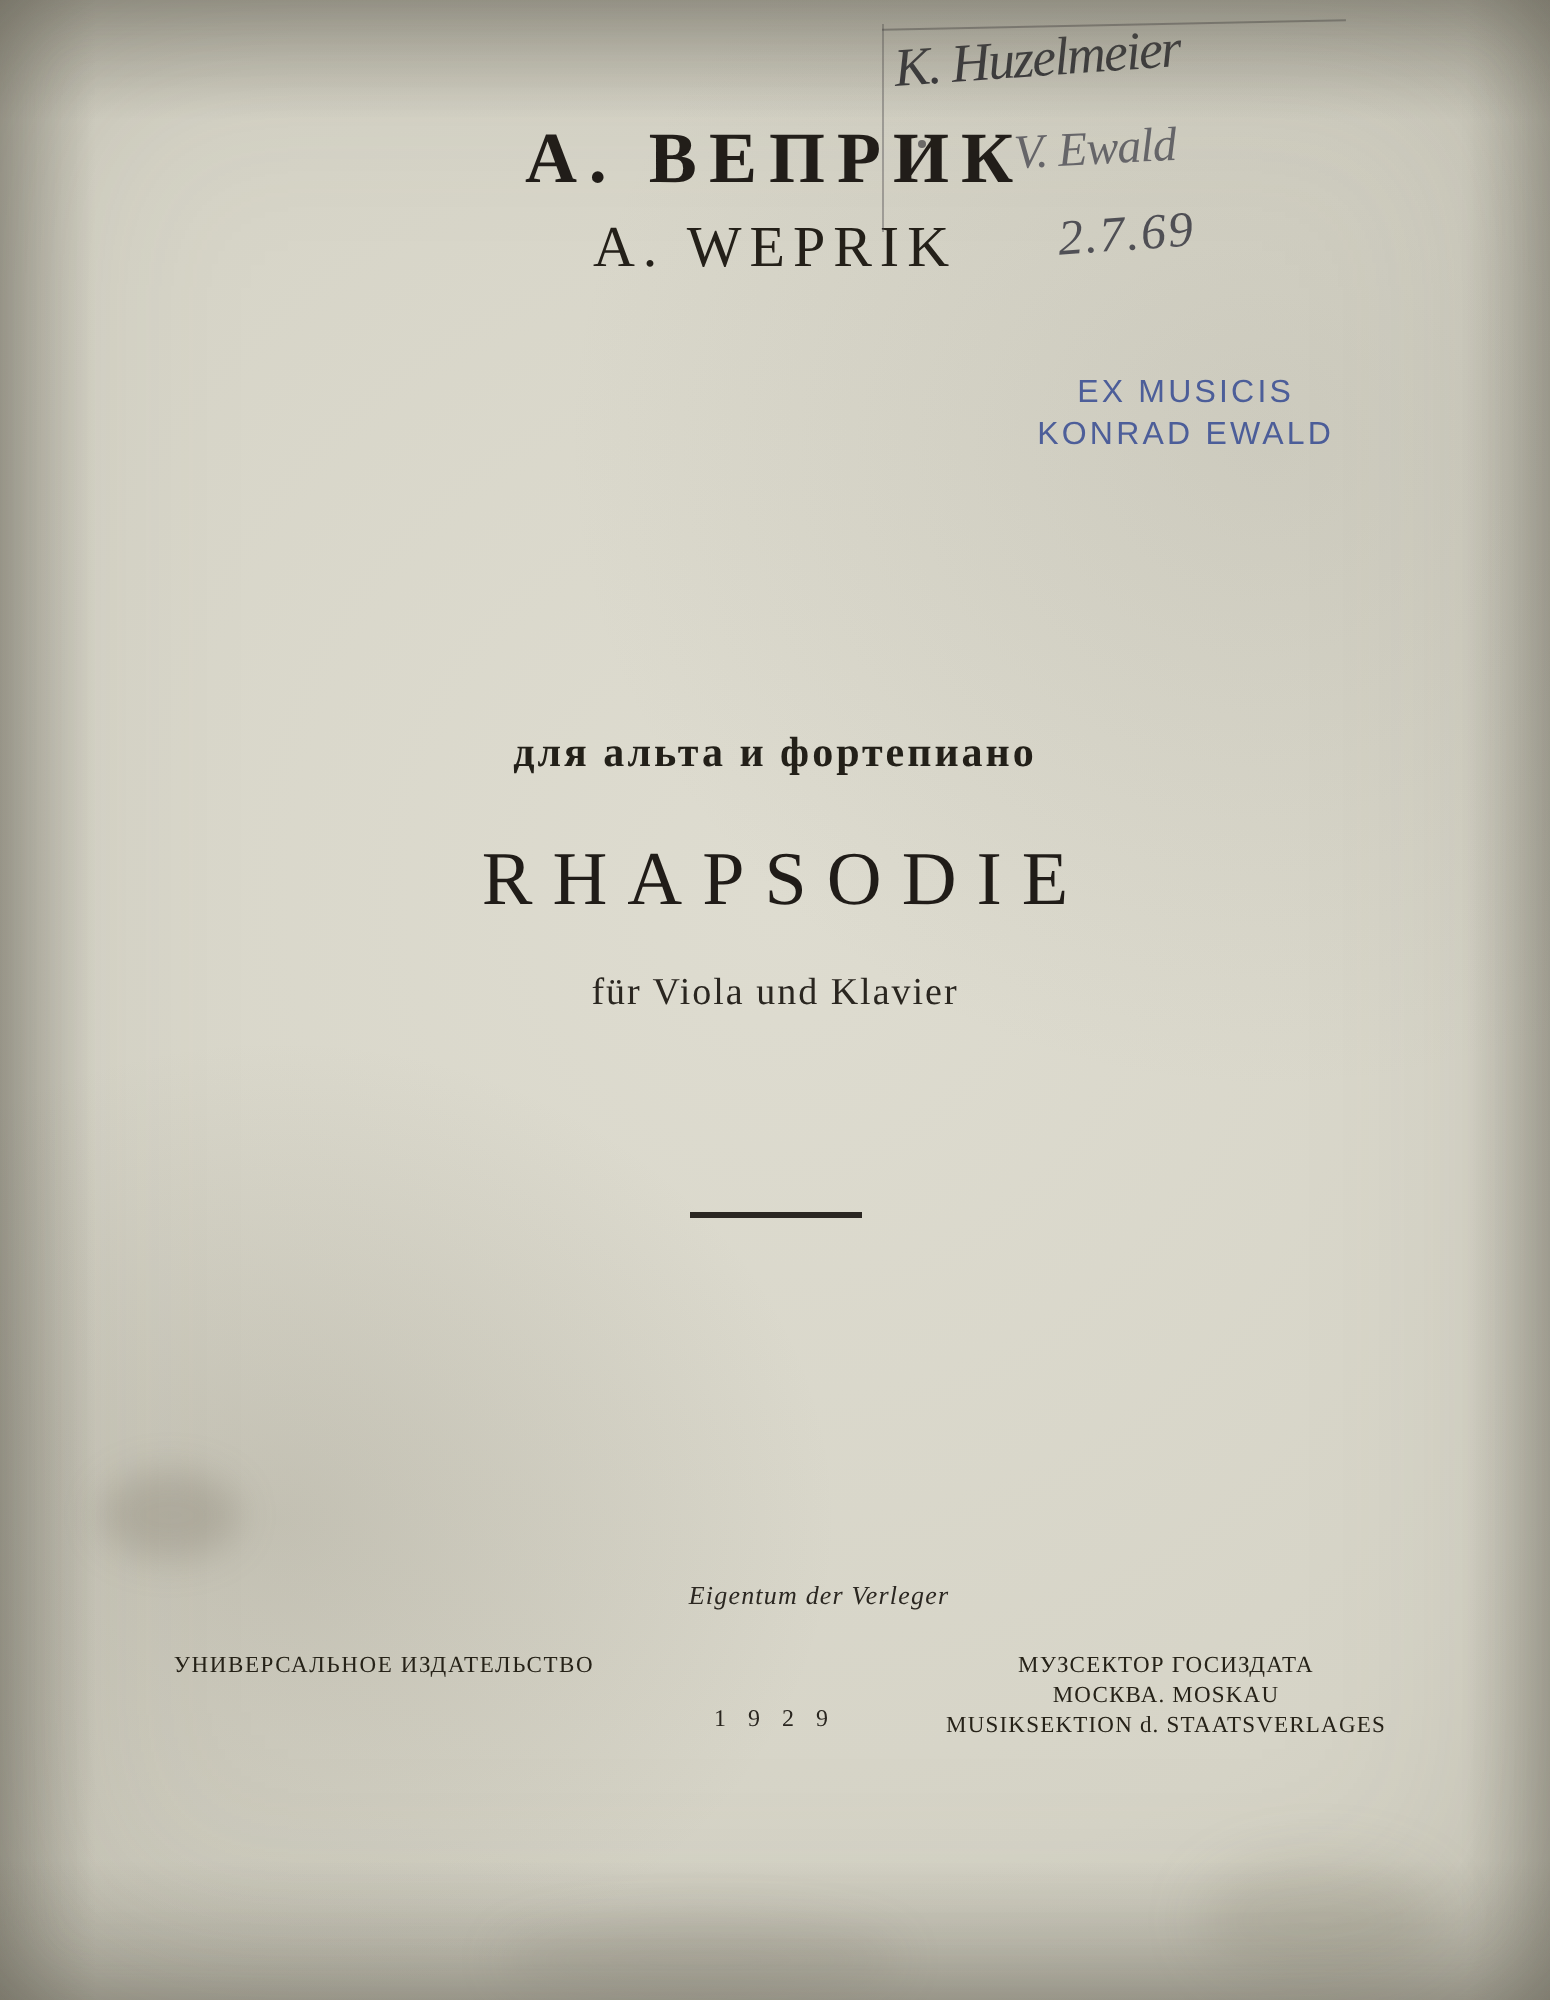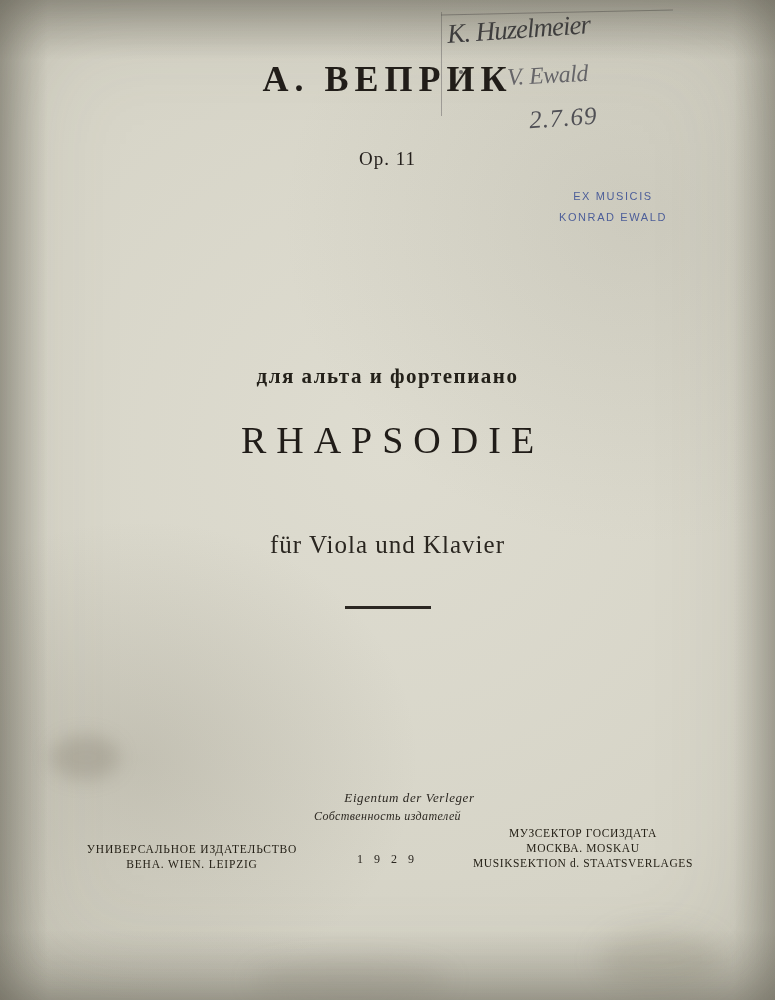--- a/index.html
+++ b/index.html
@@ -126,24 +126,23 @@
     font-size: 38px;
     letter-spacing: 10px;
     font-weight: 400;
     color: #201c18;
     text-indent: 10px;
   }
   #subtitle-lat {
     position: absolute;
     left: 0; right: 0;
     top: 486px;
-    font-size: 25px;
+    font-size: 19px;
     letter-spacing: 1px;
     color: #2a2620;
-    margin-top: 45px;
   }
 
   
   #rule {
     position: absolute;
     left: 50%;
     top: 606px;
     width: 86px;
     height: 3px;
     margin-left: -43px;
@@ -175,21 +174,20 @@
   #imprint-left {
     position: absolute;
     left: 62px;
     top: 826px;
     width: 260px;
     text-align: center;
     font-size: 11.5px;
     line-height: 15px;
     letter-spacing: 0.8px;
     color: #262218;
-    margin-top: 16px;
   }
   #imprint-right {
     position: absolute;
     right: 52px;
     top: 826px;
     width: 280px;
     text-align: center;
     font-size: 11.5px;
     line-height: 15px;
     letter-spacing: 0.6px;
@@ -205,21 +203,21 @@
   }
 
   
   #stamp {
     position: absolute;
     right: 108px;
     top: 186px;
     text-align: center;
     color: #3b4f94;
     font-family: "Liberation Sans", sans-serif;
-    font-size: 11px;
+    font-size: 16px;
     letter-spacing: 1.6px;
     line-height: 21px;
     opacity: 0.88;
   }
 
   
   #hand {
     position: absolute;
     right: 78px;
     top: 8px;
@@ -292,21 +290,21 @@
 
 <div id="page">
 
   <div id="paper"></div>
 
   <div class="stain" style="left:50px; top:735px; width:70px; height:45px; background:rgba(110,104,88,0.25); filter:blur(9px);"></div>
   <div class="stain" style="left:600px; top:930px; width:120px; height:60px; background:rgba(120,114,96,0.18); filter:blur(14px);"></div>
   <div class="stain" style="left:250px; top:960px; width:200px; height:40px; background:rgba(120,114,96,0.14); filter:blur(12px);"></div>
 
   <div id="composer-cyr" class="center">А. ВЕПРИК</div>
-  <div id="opus" class="center">Op. 11</div>
+  <div id="composer-lat" class="center">A. WEPRIK</div>
 
   <div id="stamp">
     <div>EX MUSICIS</div>
     <div>KONRAD EWALD</div>
   </div>
 
   <div id="hand">
     <div id="hand-rule-top"></div>
     <div id="hand-rule-left"></div>
     <div id="hand-dot"></div>
@@ -315,25 +313,23 @@
     <div class="hand-text" id="hand-date">2.7.69</div>
   </div>
 
   <div id="title-lat" class="center">RHAPSODIE</div>
   <div id="subtitle-cyr" class="center">для альта и фортепиано</div>
   <div id="subtitle-lat" class="center">für Viola und Klavier</div>
 
   <div id="rule"></div>
 
   <div id="owner-de" class="center">Eigentum der Verleger</div>
-  <div id="owner-ru" class="center">Собственность издателей</div>
 
   <div id="imprint-left">
     <div>УНИВЕРСАЛЬНОЕ ИЗДАТЕЛЬСТВО</div>
-    <div>ВЕНА. WIEN. LEIPZIG</div>
   </div>
 
   <div id="imprint-right">
     <div>МУЗСЕКТОР ГОСИЗДАТА</div>
     <div>МОСКВА. MOSKAU</div>
     <div>MUSIKSEKTION d. STAATSVERLAGES</div>
   </div>
 
   <div id="year" class="center">1 9 2 9</div>
 

